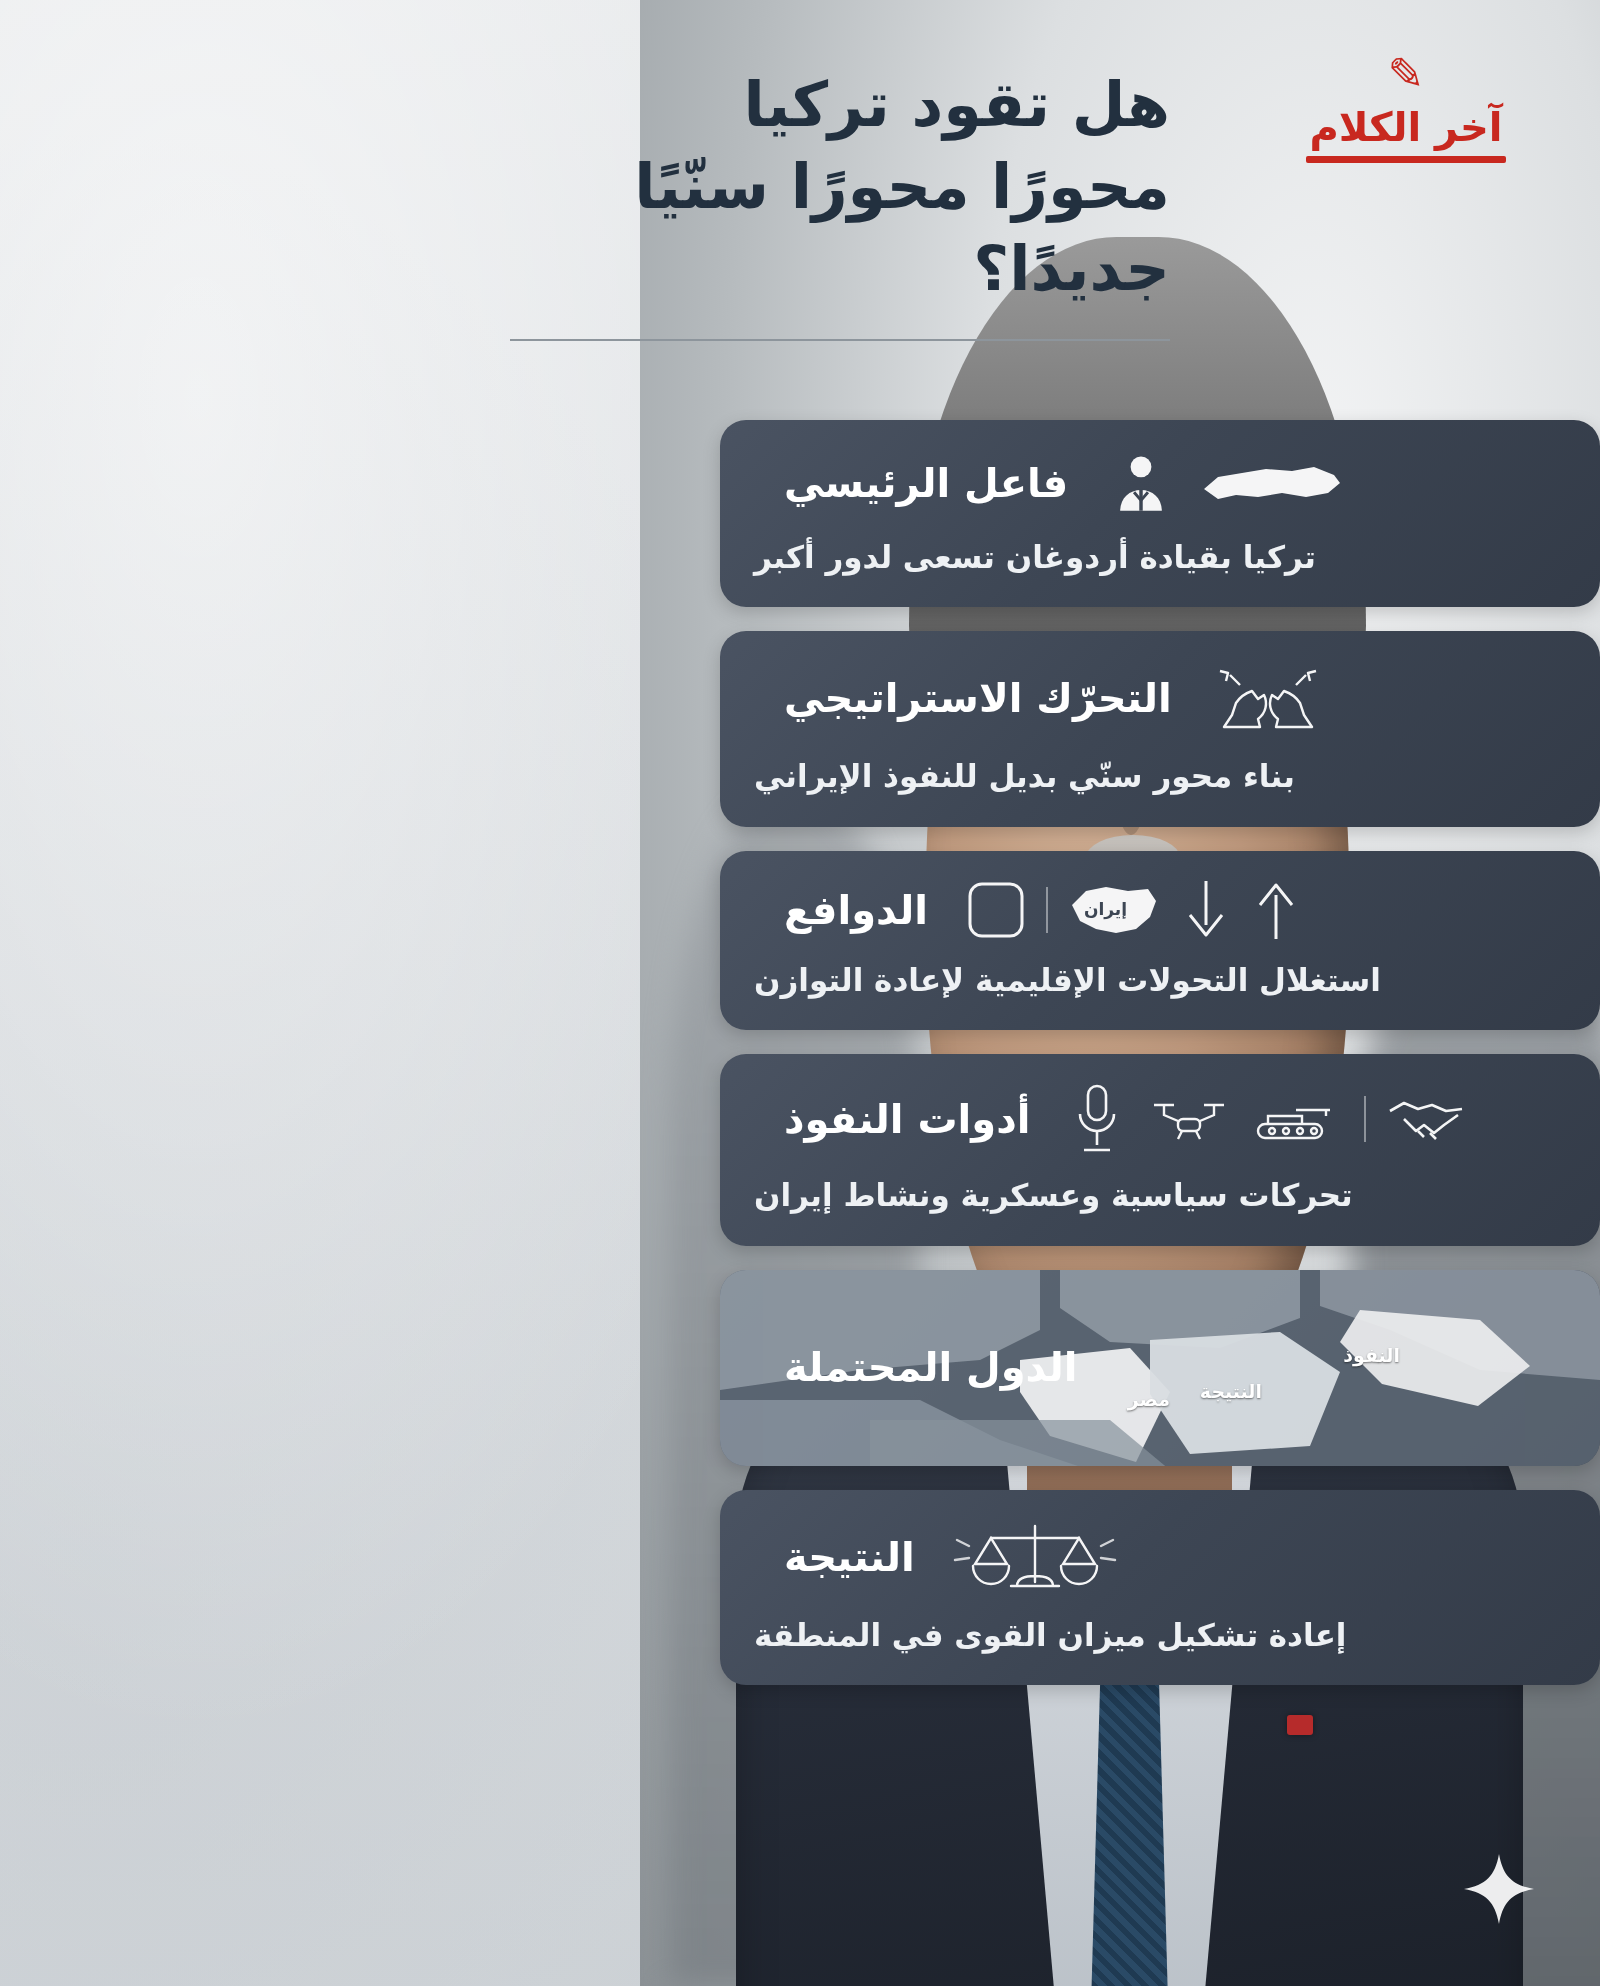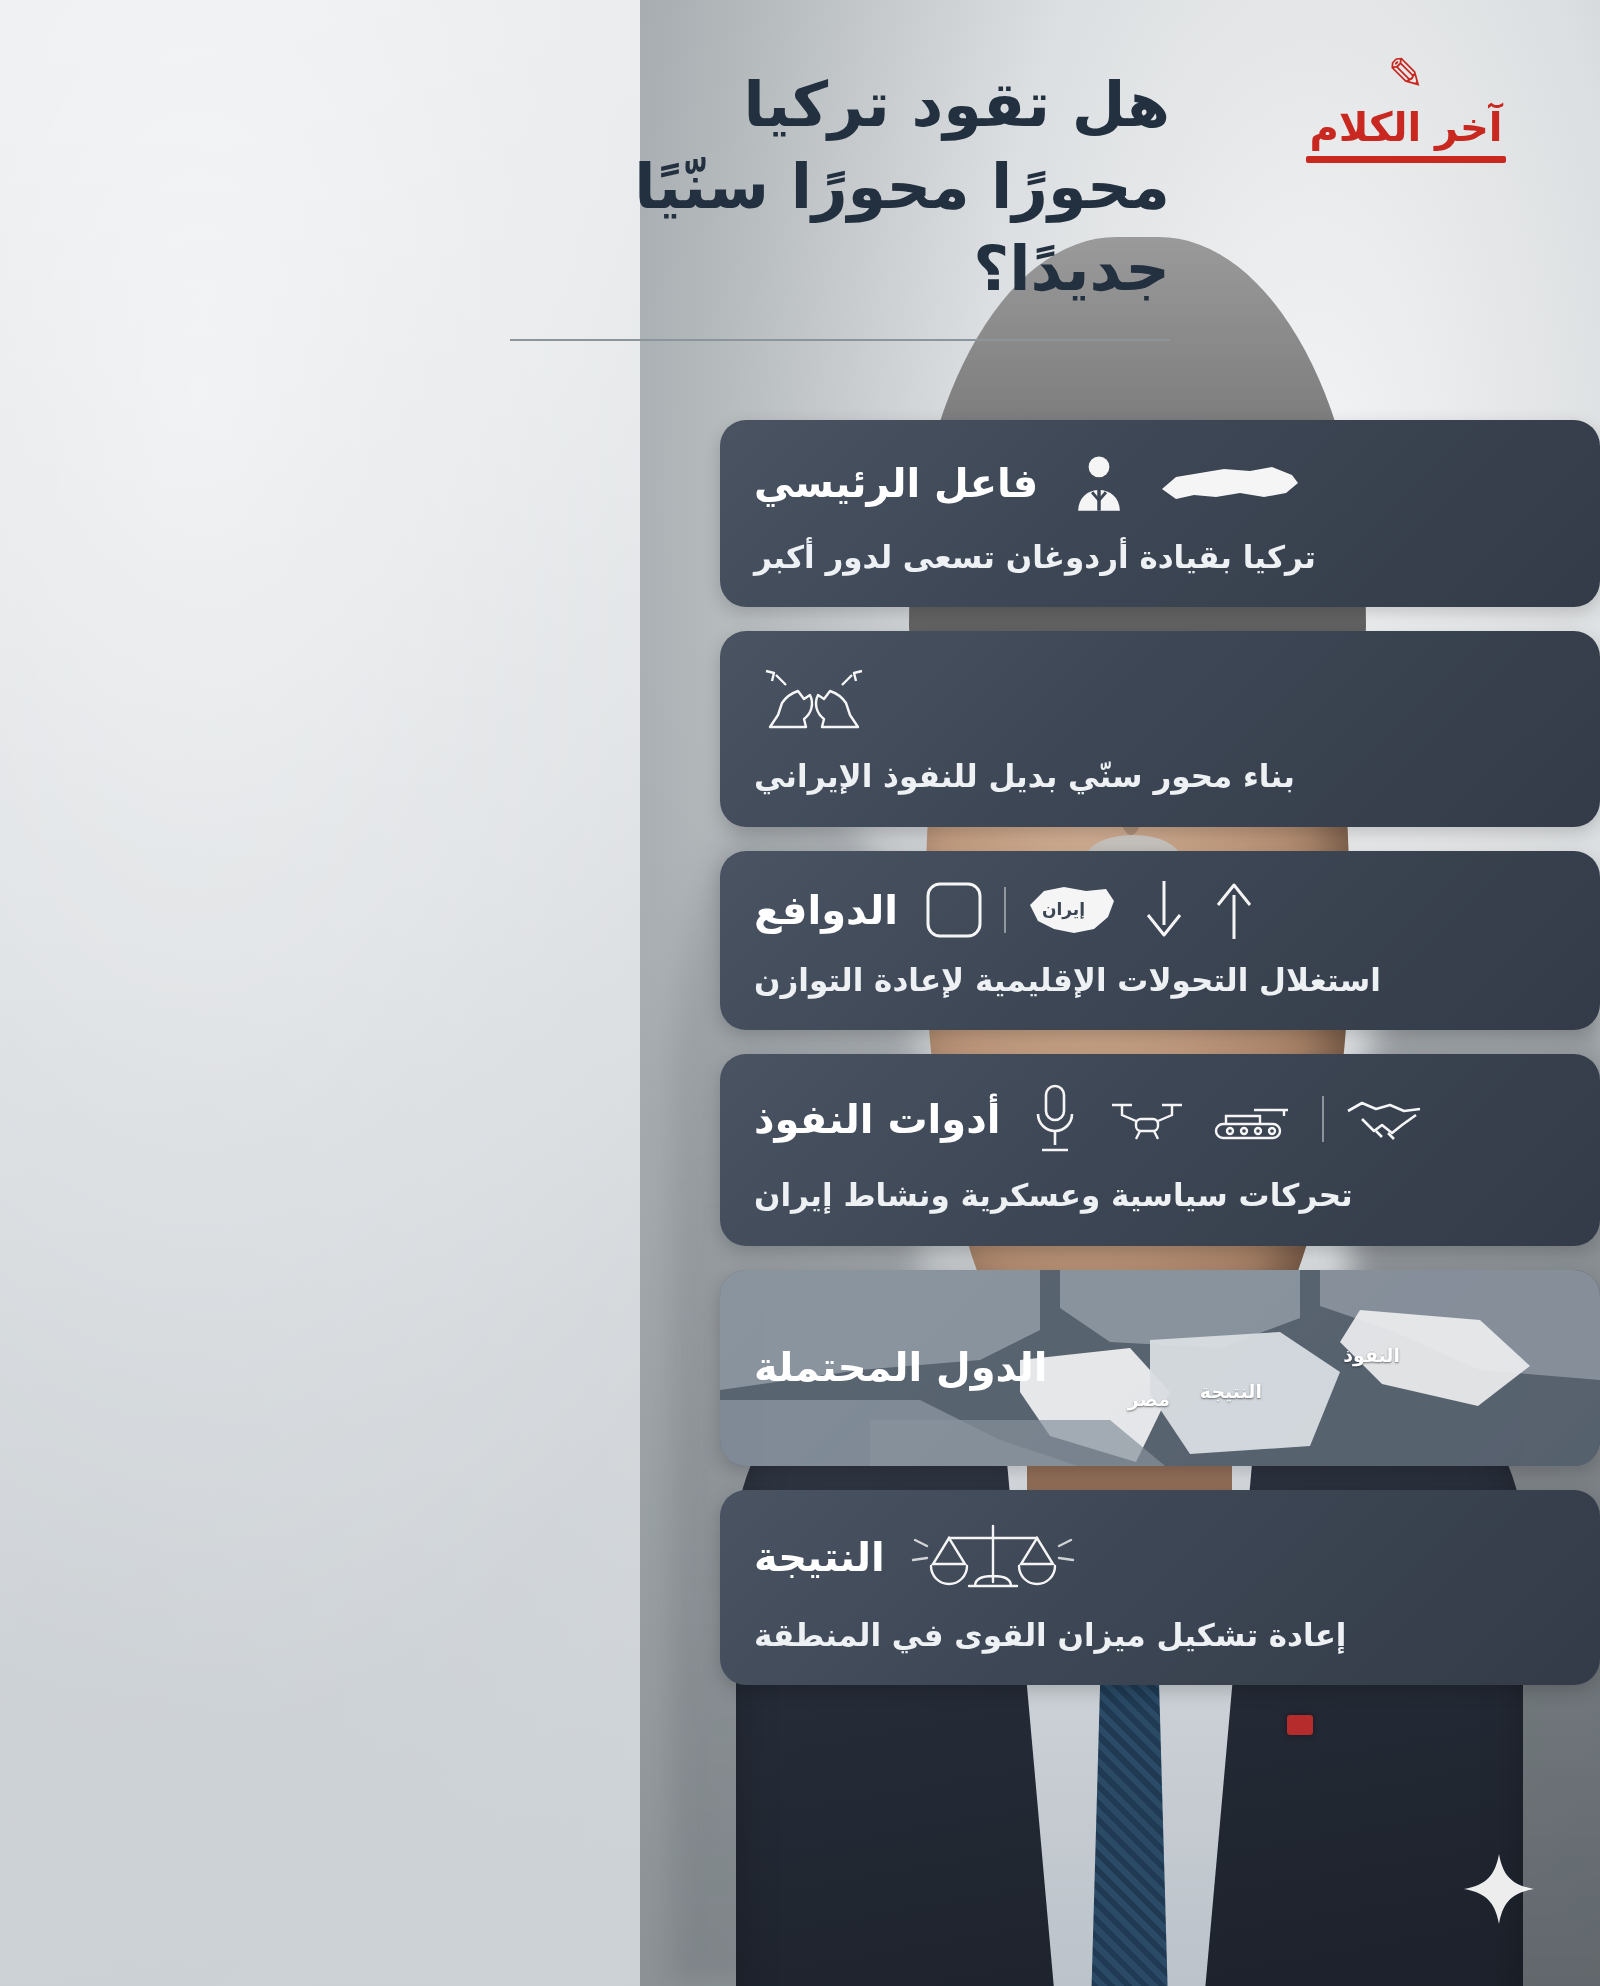--- a/index.html
+++ b/index.html
@@ -281,22 +281,23 @@
     overflow: hidden;
   }
   .card.map-card {
     background: linear-gradient(135deg, #5a6572 0%, #48525f 55%, #3a4250 100%);
     min-height: 196px;
   }
   .card-top {
     display: flex;
     align-items: center;
     justify-content: flex-start;
-    gap: 24px;
+    gap: 36px;
     flex-direction: row-reverse;
+    margin-left: 30px;
   }
   .card-title {
     font-size: 40px;
     font-weight: 700;
     color: #ffffff;
     white-space: nowrap;
   }
   .card-sub {
     margin-top: 16px;
     font-size: 31px;
@@ -408,20 +409,21 @@
             <path d="M8 40 L22 28 L46 24 L70 20 L96 22 L118 18 L138 26 L144 34 L132 44 L110 48 L86 44 L62 48 L40 46 L22 50 Z" fill="#ffffff"></path>
           </svg>
         </span>
       </div>
     </div>
     <div class="card-sub">تركيا بقيادة أردوغان تسعى لدور أكبر</div>
   </div>
 
   <div class="card">
     <div class="card-top">
+      <div class="card-title">التحرّك الاستراتيجي</div>
       <div class="icon-row">
         <span>
           <svg width="120" height="82" viewBox="0 0 120 82" fill="none" stroke="#ffffff" stroke-width="2.4" stroke-linejoin="round">
             <path d="M16 70h36l-2-8c8-6 10-16 6-24l-6 4-6-8c-6 2-12 6-16 12l-4 12z"></path>
             <path d="M104 70H68l2-8c-8-6-10-16-6-24l6 4 6-8c6 2 12 6 16 12l4 12z"></path>
             <path d="M22 18l10 10M98 18L88 28"></path>
             <path d="M12 14l8 2-2 8M108 14l-8 2 2 8"></path>
           </svg>
         </span>
       </div>

